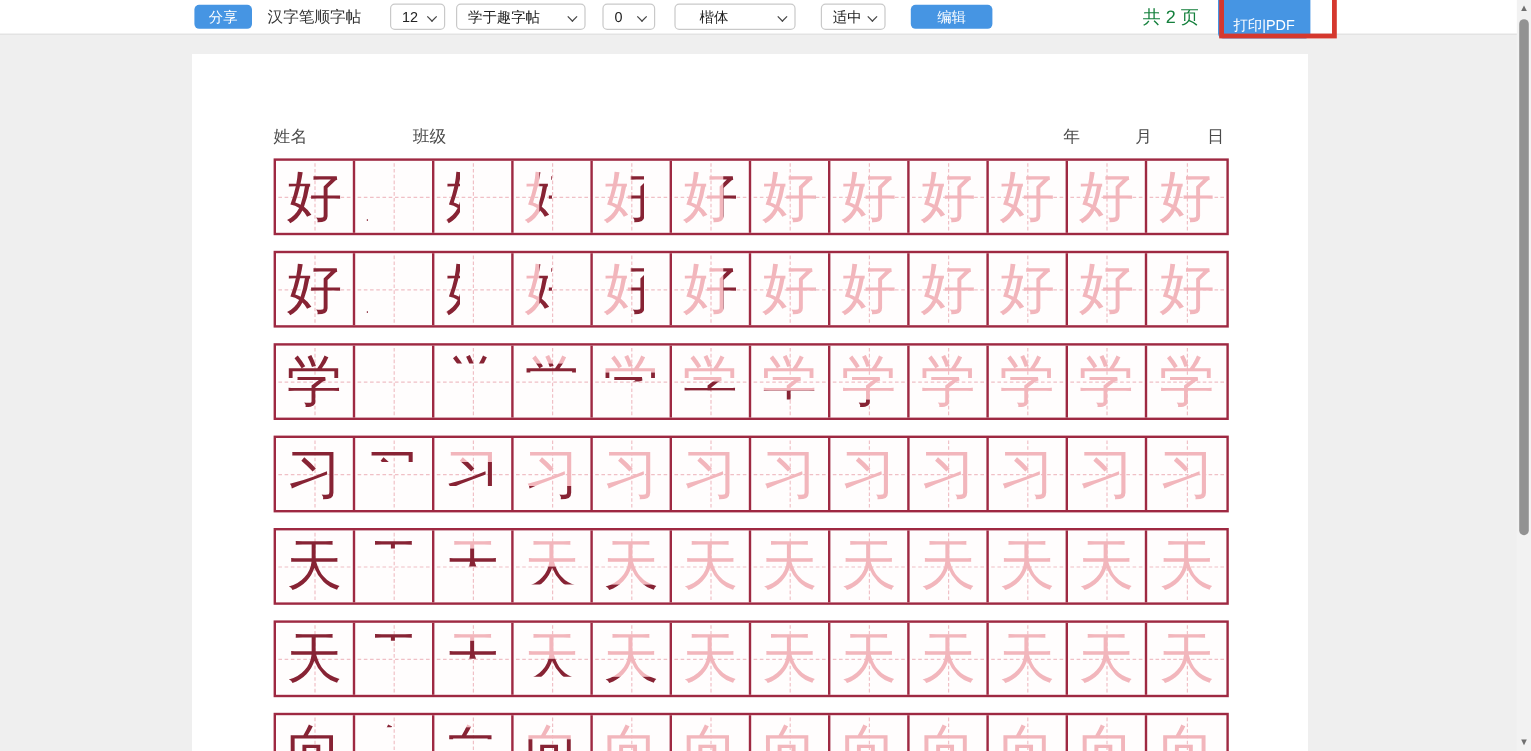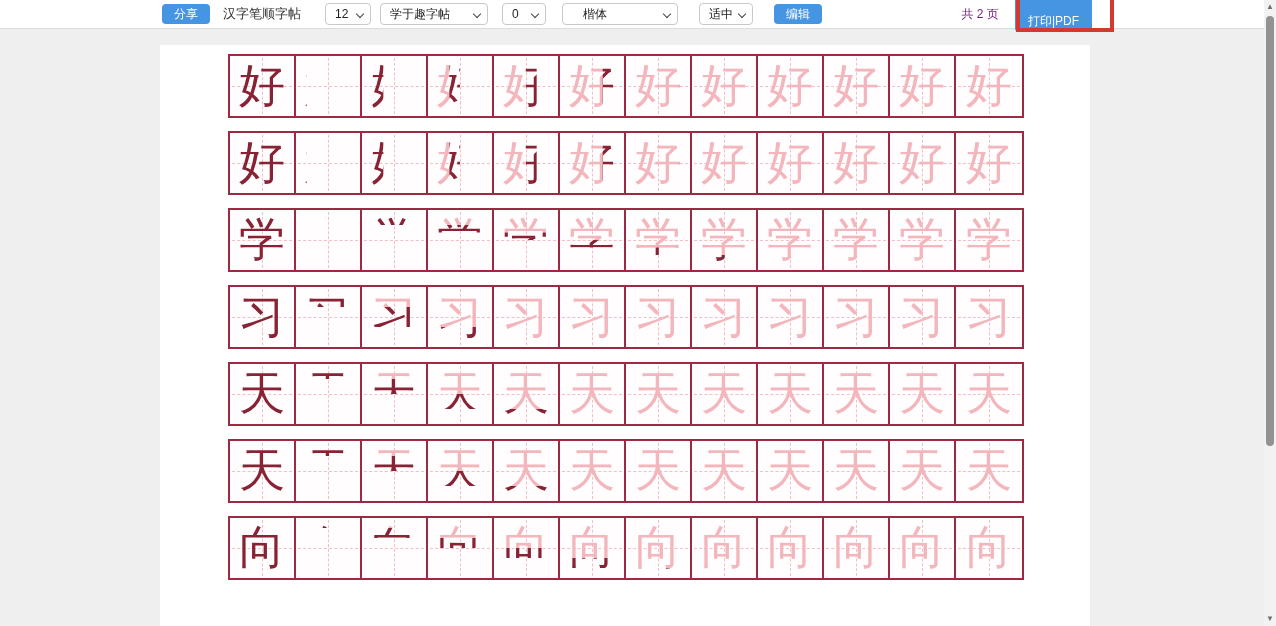--- a/index.html
+++ b/index.html
@@ -16,25 +16,25 @@
     font-family:"Liberation Sans", sans-serif; }
   .site-name { font-size:13px; color:#333; margin:0 8px 0 4px; }
   .select { position:relative; height:22px; background:#fff; border:1px solid #c9c9c9;
     border-radius:4px; display:flex; align-items:center; padding:0 18px 0 9px;
     font-size:12px; color:#222; cursor:pointer; }
   .select::after { content:""; position:absolute; right:7px; top:7px; width:5px; height:5px;
     border-right:1.5px solid #444; border-bottom:1.5px solid #444; transform:rotate(45deg); }
   .sel-0 { width:46px; margin-left:7px; }
   .sel-1 { width:108px; }
   .sel-2 { width:44px; margin-left:5px; }
-  .sel-3 { width:116px; margin-left:7px;padding-left:20px; }
+  .sel-3 { width:101px; margin-left:7px;padding-left:20px; }
   .sel-4 { width:54px; margin-left:12px; }
-  .btn-edit { margin-left:12px; padding:3px 12px; }
+  .btn-edit { margin-left:12px; padding:3px 22px; }
   .toolbar-right { margin-left:auto; display:flex; align-items:center; gap:16px; }
-  .page-count { font-size:12px; color:#701a75; white-space:nowrap; }
+  .page-count { font-size:15px; color:#15803d; white-space:nowrap; }
   .btn-print { padding:18px 13px; }
 
   
   .annotation-rect { position:absolute; left:1016px; top:-9px; width:98px; height:41px;
     border:4px solid #d5382e; z-index:30; pointer-events:none; background:transparent; }
 
   
   .sheet { position:absolute; left:160px; top:45px; width:930px; height:1400px;
     background:#ffffff; }
   .sheet-header { margin:56px 0 0 68px; width:792px; display:flex;
@@ -96,20 +96,29 @@
     <div class="toolbar-right">
       <span class="page-count">共 2 页</span>
       <button class="btn-blue btn-print">打印|PDF</button>
     </div>
   </div>
 </div>
 
 <div class="annotation-rect"></div>
 
 <div class="sheet">
+  <div class="sheet-header">
+    <span class="hl">姓名</span>
+    <span class="hl">班级</span>
+    <span class="sheet-header-right">
+      <span>年</span>
+      <span>月</span>
+      <span>日</span>
+    </span>
+  </div>
   <div class="grid">
       <div class="grid-row">
         <div class="grid-cell">
           <span class="glyph glyph-dark">好</span>
         </div>
         <div class="grid-cell">
           <span class="glyph glyph-light" style="clip-path: inset(0px 100% 0px 0px);">好</span>
           <span class="glyph glyph-dark" style="clip-path: inset(0px 83.3333% 0px 0%);">好</span>
         </div>
         <div class="grid-cell">

